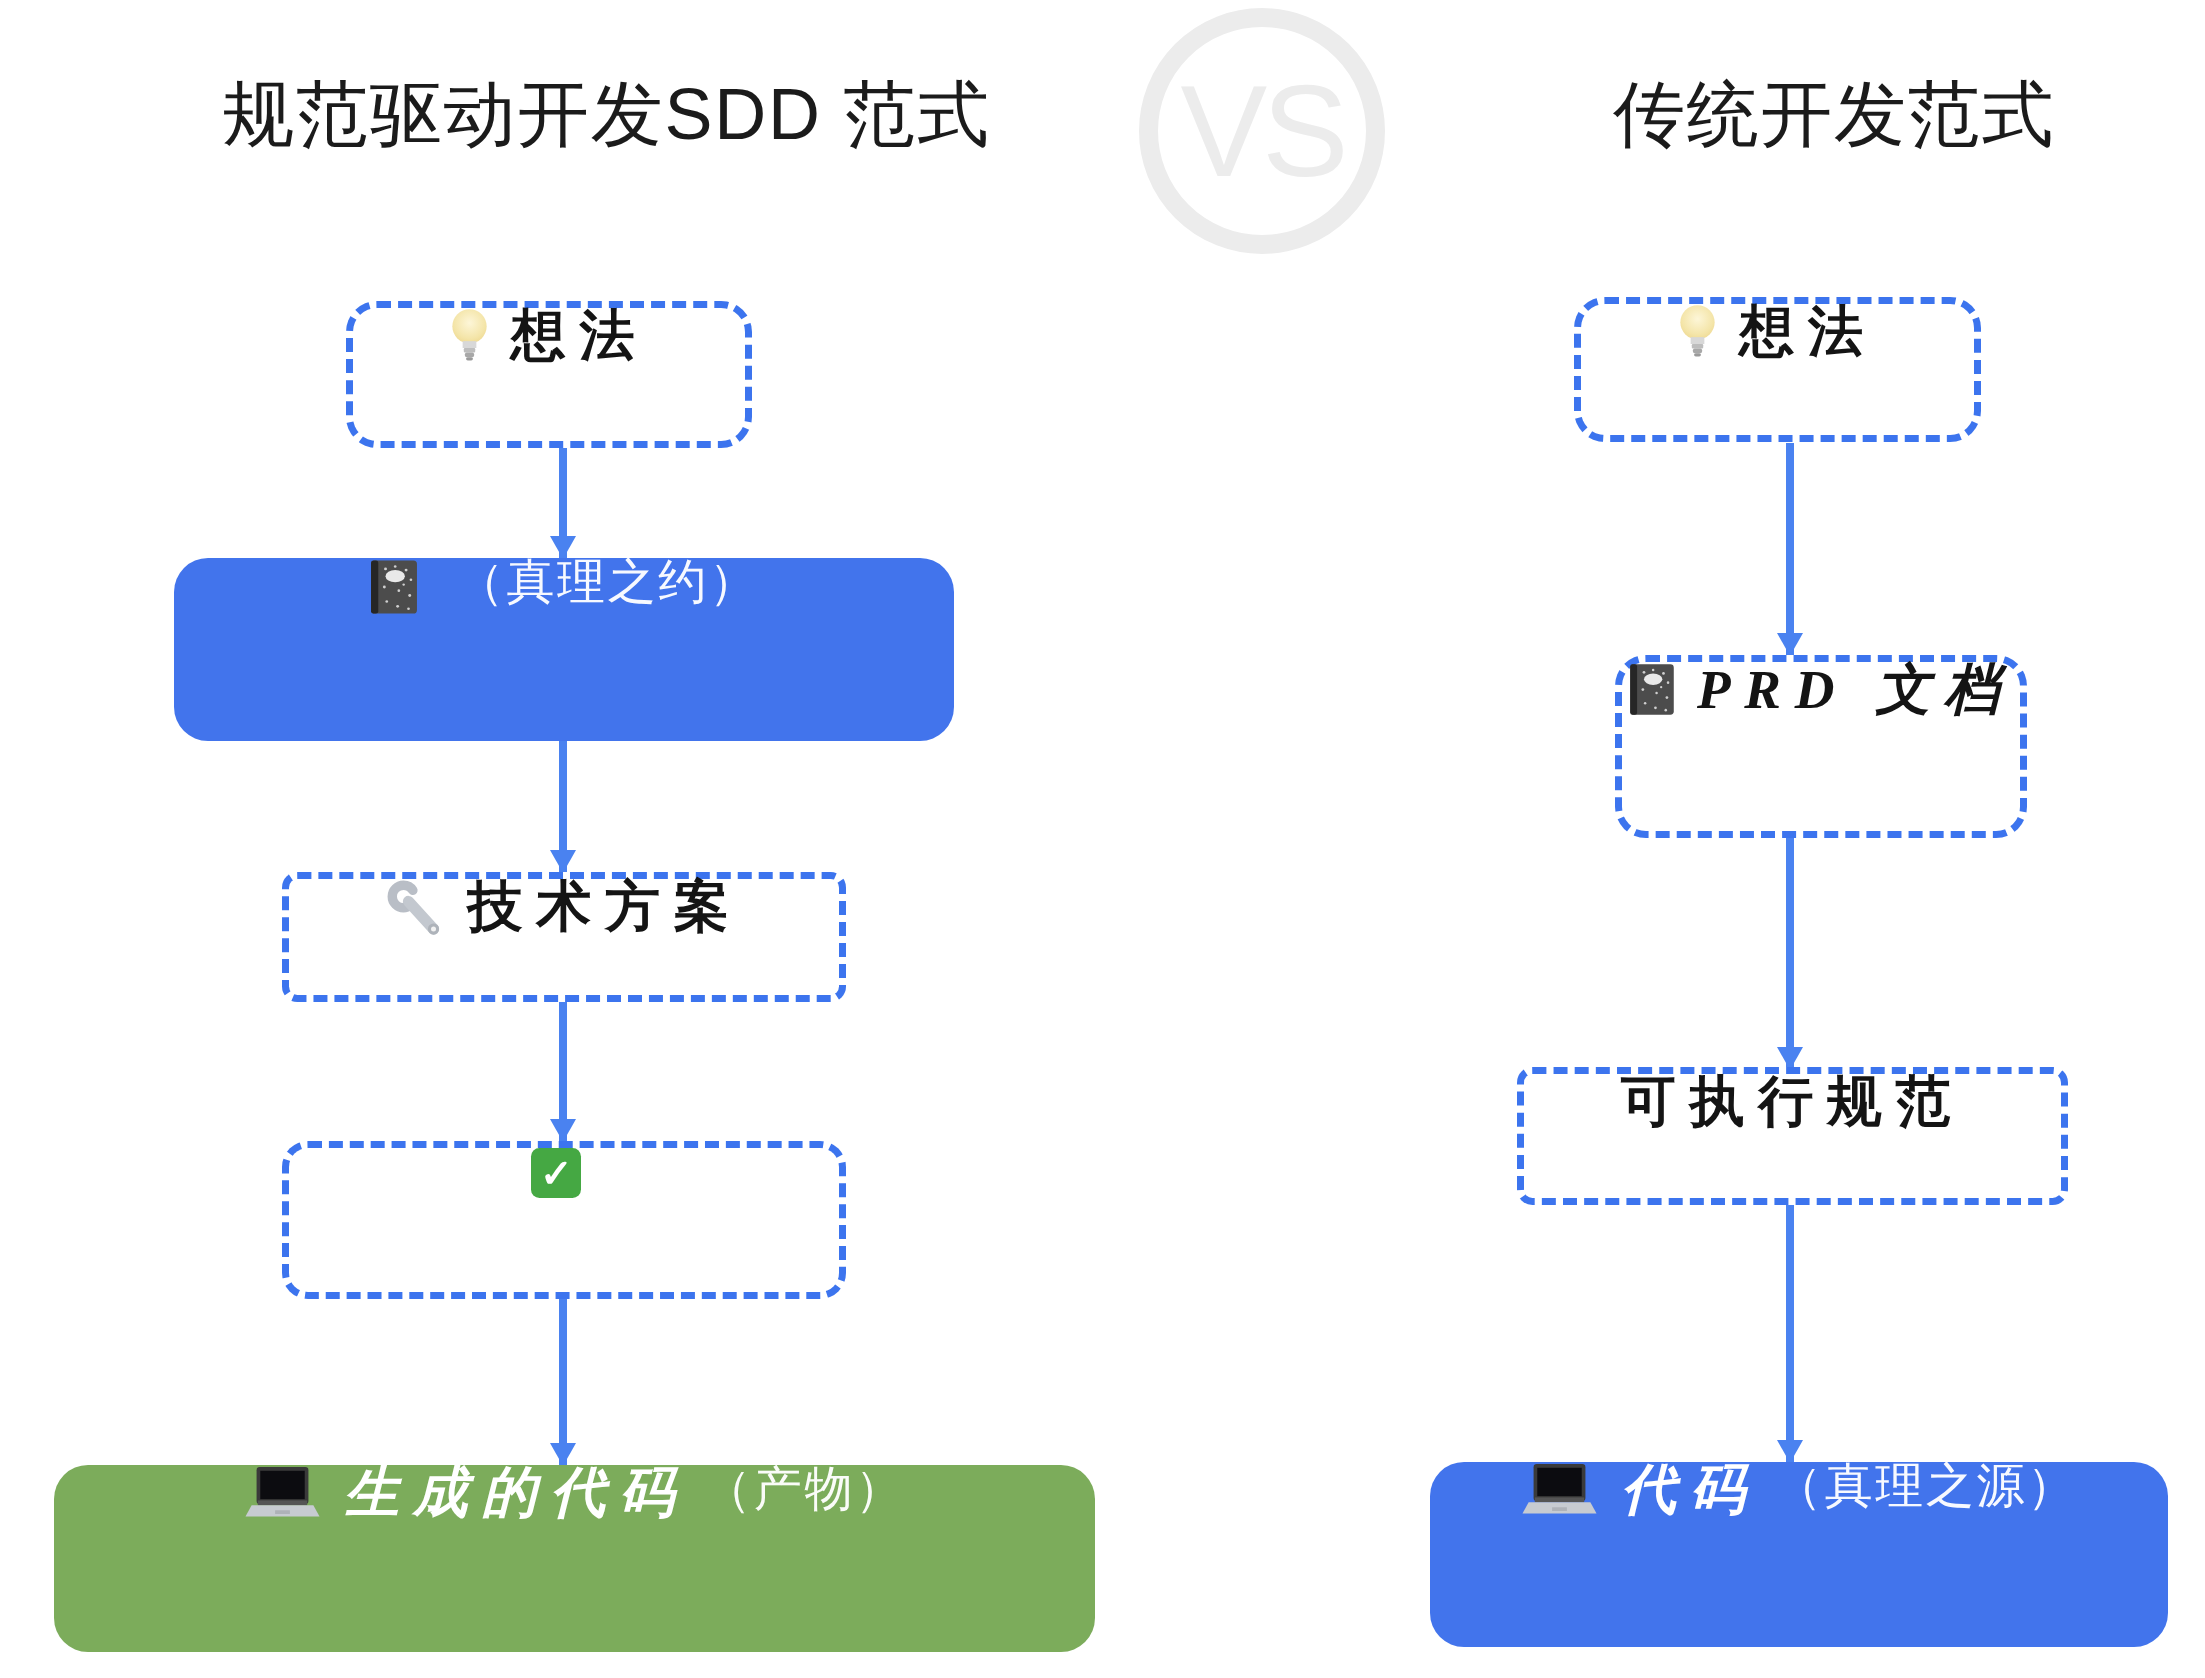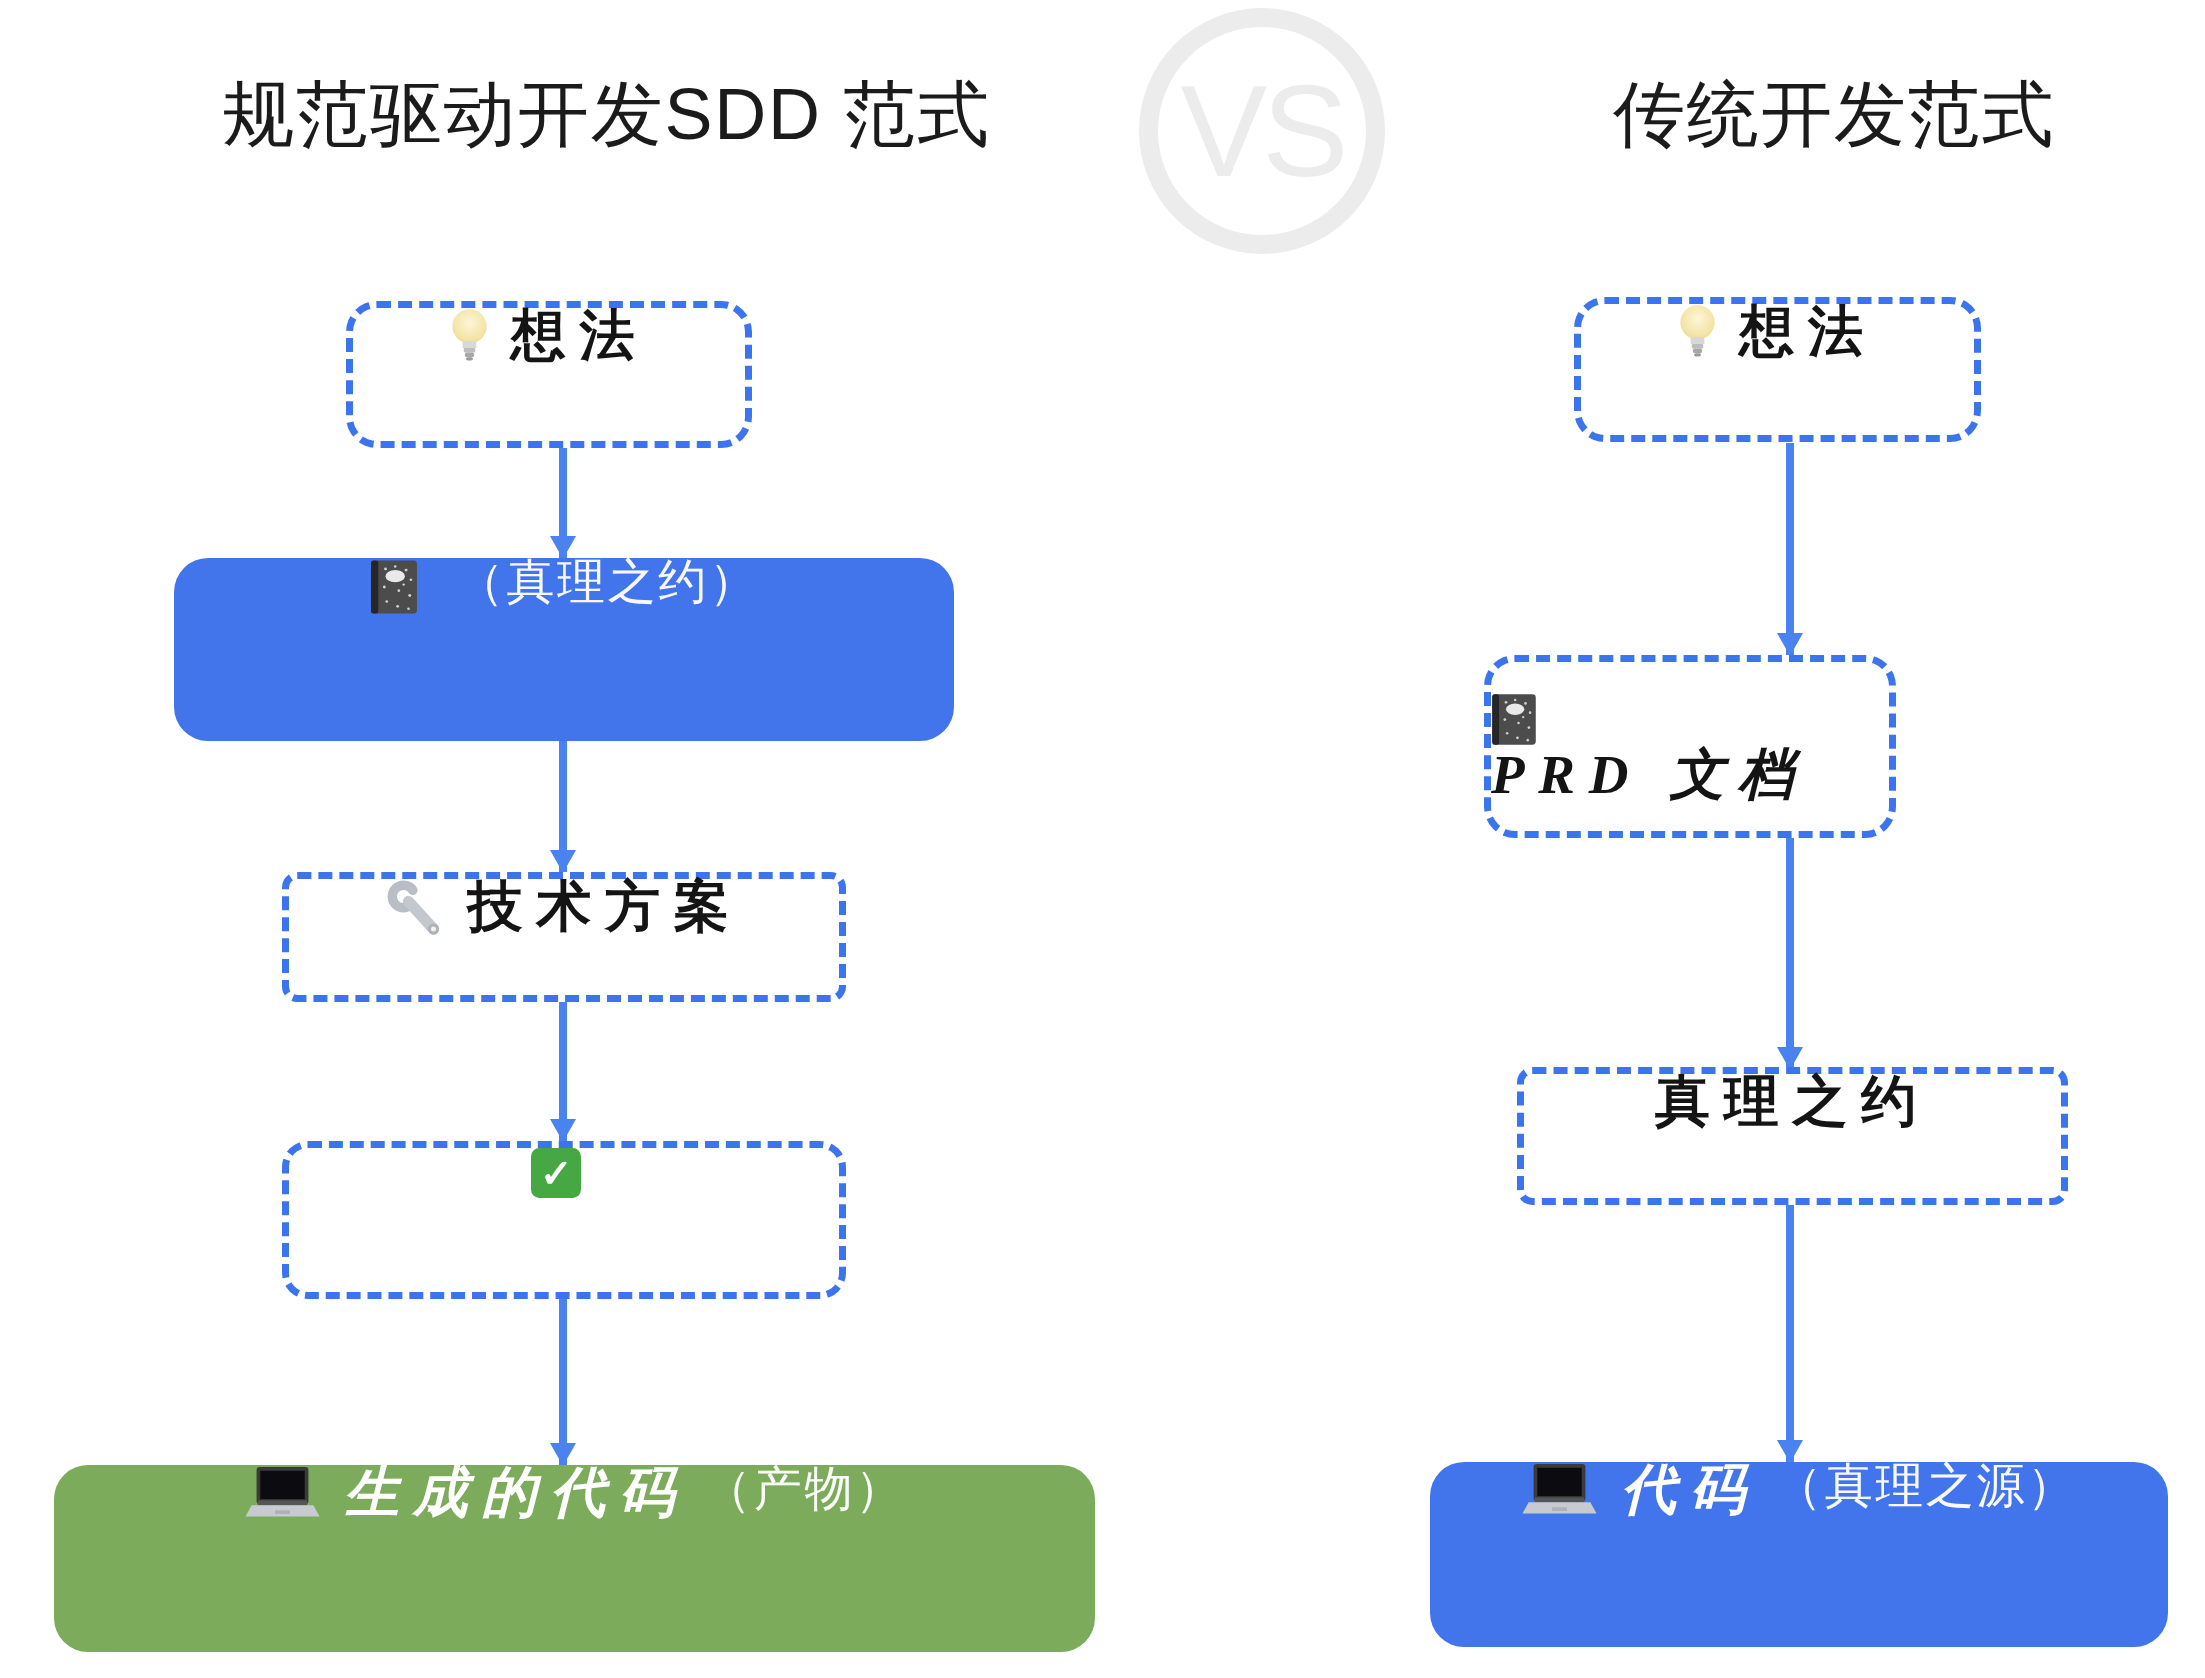--- a/index.html
+++ b/index.html
@@ -108,21 +108,21 @@
   }
 
   
   #node-idea-sdd        { left: 346px;  top: 301px;  width: 406px;  height: 147px; border-radius: 31px; }
   #node-executable-spec { left: 174px;  top: 558px;  width: 780px;  height: 183px; border-radius: 34px; }
   #node-tech-plan       { left: 282px;  top: 872px; width: 564px;  height: 130px; border-radius: 15.4px; }
   #node-task-list       { left: 282px;  top: 1141px; width: 564px;  height: 158px; border-radius: 26px; }
   #node-generated-code  { left: 54px;   top: 1465px; width: 1041px; height: 187px; border-radius: 34px; }
 
   #node-idea-trad  { left: 1574px; top: 297px;  width: 407px; height: 145px; border-radius: 31px; }
-  #node-prd-doc    { left: 1484px; top: 655px;  width: 412px; height: 183px; border-radius: 31px; flex-direction: column; }
+  #node-prd-doc    { left: 1615px; top: 655px;  width: 412px; height: 183px; border-radius: 31px; }
   #node-design-doc { left: 1517px; top: 1067px; width: 551px; height: 138px; border-radius: 15.4px; }
   #node-code       { left: 1430px; top: 1462px; width: 738px; height: 185px; border-radius: 34px; }
 
   
   #arrow-l1 { left: 559px;  top: 448px;  height: 110px; }
   #arrow-l2 { left: 559px;  top: 741px;  height: 131px; }
   #arrow-l3 { left: 559px;  top: 1002px; height: 139px; }
   #arrow-l4 { left: 559px;  top: 1299px; height: 166px; }
   #arrow-r1 { left: 1786px; top: 443px;  height: 212px; }
   #arrow-r2 { left: 1786px; top: 838px;  height: 231px; }
@@ -273,21 +273,21 @@
       </svg>
     </span>
     <span class="label italic">PRD 文档</span>
   </div>
 
   <div class="arrow" id="arrow-r2">
       <div class="head"></div>
     </div>
 
   <div class="node dashed" id="node-design-doc">
-    <span class="label">真理之约</span>
+    <span class="label">可执行规范</span>
   </div>
 
   <div class="arrow" id="arrow-r3">
       <div class="head"></div>
     </div>
 
   <div class="node fill-blue" id="node-code">
     <span class="icon">
       <svg width="79" height="56" viewBox="0 0 64 44">
         <rect x="11" y="1" width="42" height="30" rx="2.5" fill="#3a3a3a"></rect>

